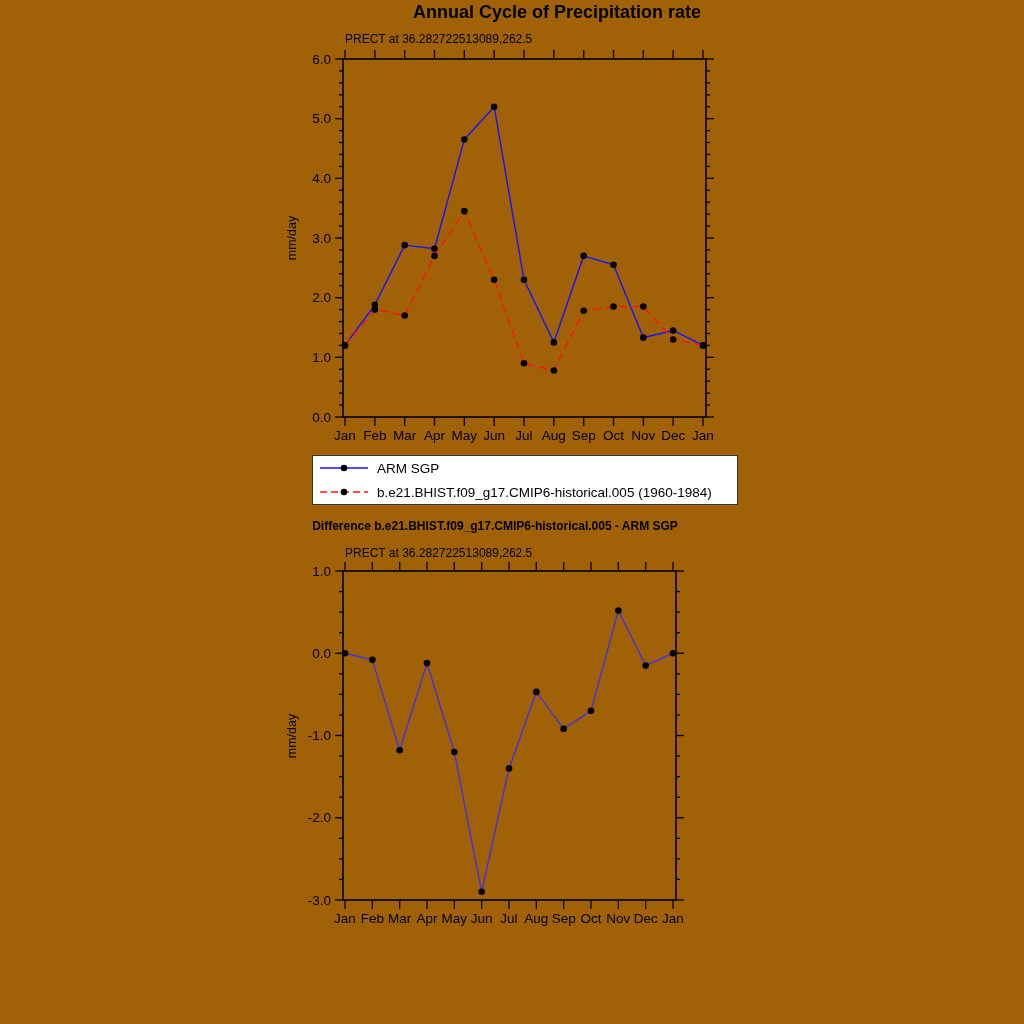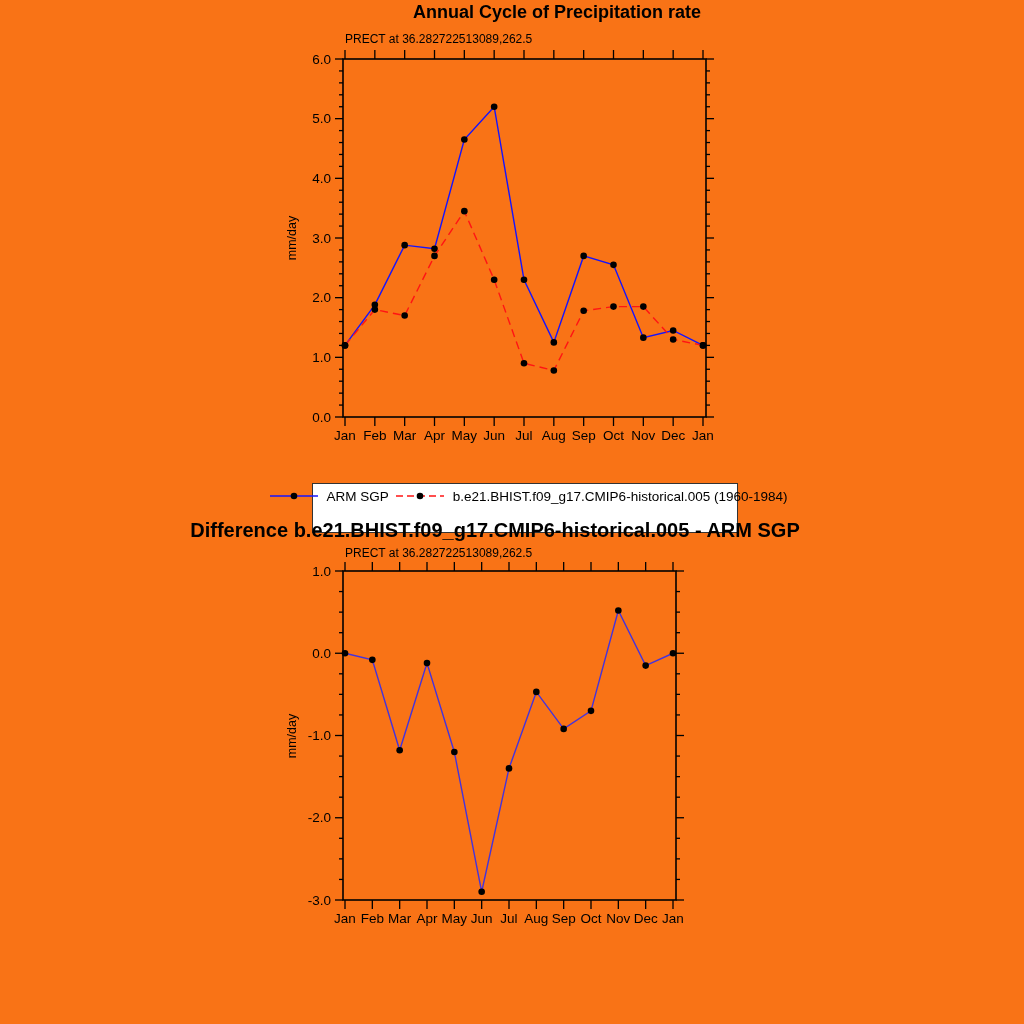--- a/index.html
+++ b/index.html
@@ -1,27 +1,27 @@
 <!DOCTYPE html>
 <html><head>
 <meta charset="utf-8">
 <style>
   html, body { margin:0; padding:0; background:#ffffff; }
   body { width:1024px; height:1024px; font-family:"Liberation Sans", sans-serif; color:#000; }
-  .canvas { position:relative; width:1024px; height:1024px; background:#f97316; overflow:hidden; }
+  .canvas { position:relative; width:1024px; height:1024px; background:#a16207; overflow:hidden; }
   .abs { position:absolute; white-space:nowrap; }
   .chart-title { font-weight:bold; font-size:18px; transform:translateX(-50%); }
-  .chart-title.small { font-size:20px; }
+  .chart-title.small { font-size:12px; }
   .chart-subtitle { font-size:12px; }
   .y-axis-label { font-size:12.5px; transform:translate(-50%,-50%) rotate(-90deg); }
   .plot-svg { position:absolute; left:0; top:0; pointer-events:none; }
   svg text { font-family:"Liberation Sans", sans-serif; fill:#000; }
   .legend { position:absolute; left:312px; top:455px; width:426px; height:50px;
             border:1.5px solid #333; box-sizing:border-box; background:#fff;
-            display:flex; flex-direction:row; justify-content:center;margin-top:28px; }
+            display:flex; flex-direction:column; justify-content:center; }
   .legend-row { display:flex; align-items:center; height:24px; padding-left:5px; }
   .legend-label { font-size:13.5px; margin-left:7px; white-space:nowrap; }
 </style>
 </head>
 <body>
 
 <div class="canvas">
 
   <div class="abs chart-title" style="left:557px; top:2px;">Annual Cycle of Precipitation rate</div>
   <div class="abs chart-subtitle" style="left:345px; top:32px;">PRECT at 36.282722513089,262.5</div>

